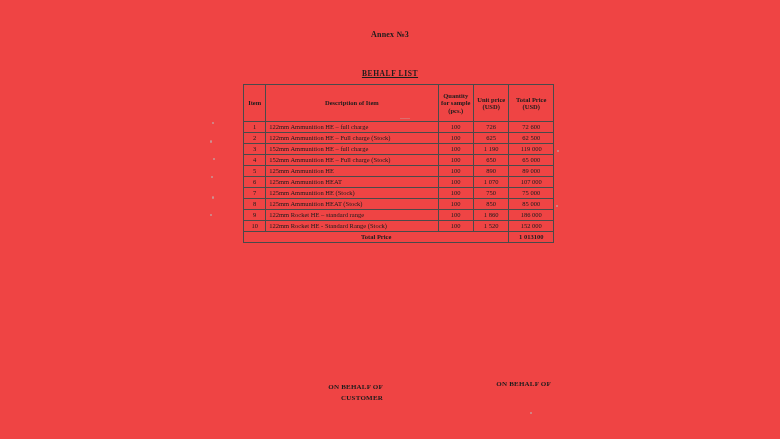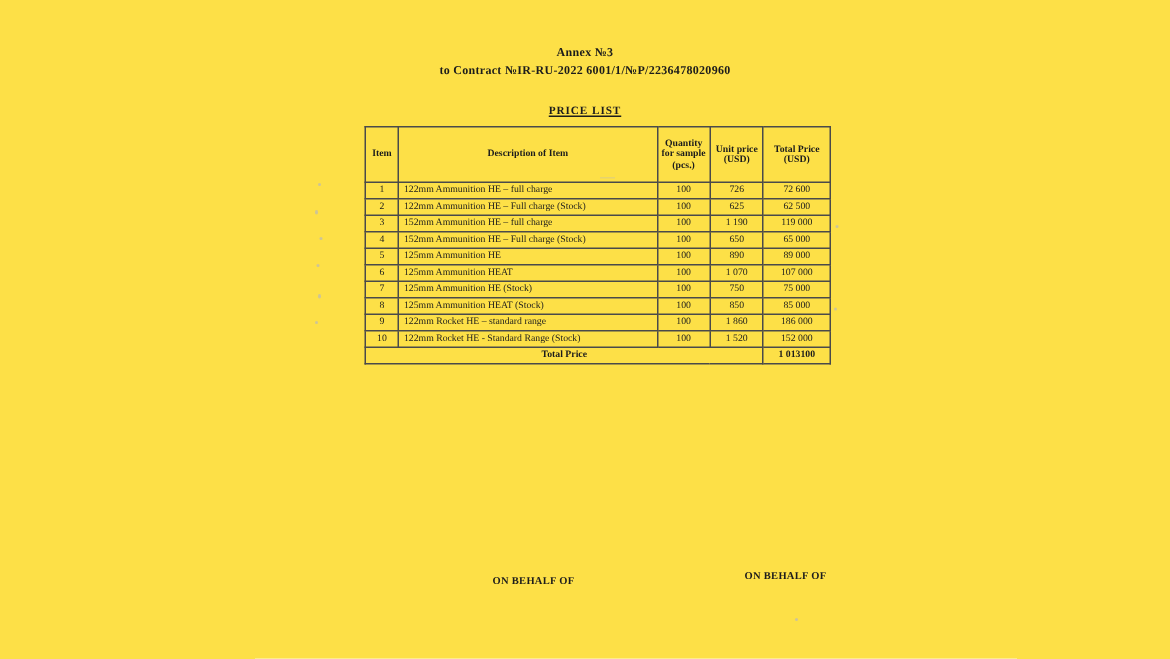--- a/index.html
+++ b/index.html
@@ -11,21 +11,21 @@
     height: 439px;
     background: #ffffff;
     font-family: "Liberation Serif", serif;
     color: #1c1c1c;
     position: relative;
     overflow: hidden;
   }
   .scan-page {
     position: absolute;
     inset: 0;
-    background: #fde047;
+    background: #ef4444;
     text-decoration: underline;
   }
   .doc-header {
     position: absolute;
     top: 29px;
     left: 0;
     width: 780px;
     text-align: center;
     font-weight: bold;
     font-size: 8px;
@@ -114,24 +114,23 @@
   .s9 { left: 400px; top: 118px; width: 10px; height: 1px; border-radius: 0; opacity: 0.35; }
   .s10 { left: 530px; top: 412px; }
 </style>
 </head>
 <body>
 
 <div class="scan-page">
 
   <div class="doc-header">
     <div>Annex №3</div>
-    <div>to Contract №IR-RU-2022 6001/1/№P/2236478020960</div>
   </div>
 
-  <div class="price-list-title">PRICE LIST</div>
+  <div class="price-list-title">BEHALF LIST</div>
 
   <table class="price-table">
     <colgroup>
       <col class="col-item">
       <col class="col-desc">
       <col class="col-qty">
       <col class="col-unit">
       <col class="col-total">
     </colgroup>
     <thead>
@@ -218,20 +217,21 @@
     <tfoot>
       <tr class="total-row">
         <td colspan="4">Total Price</td>
         <td>1 013100</td>
       </tr>
     </tfoot>
   </table>
 
   <div class="signature customer">
     <div>ON BEHALF OF</div>
+    <div>CUSTOMER</div>
   </div>
 
   <div class="signature supplier">
     <div>ON BEHALF OF</div>
   </div>
 
   <div class="speck s1"></div>
   <div class="speck s2"></div>
   <div class="speck s3"></div>
   <div class="speck s4"></div>

